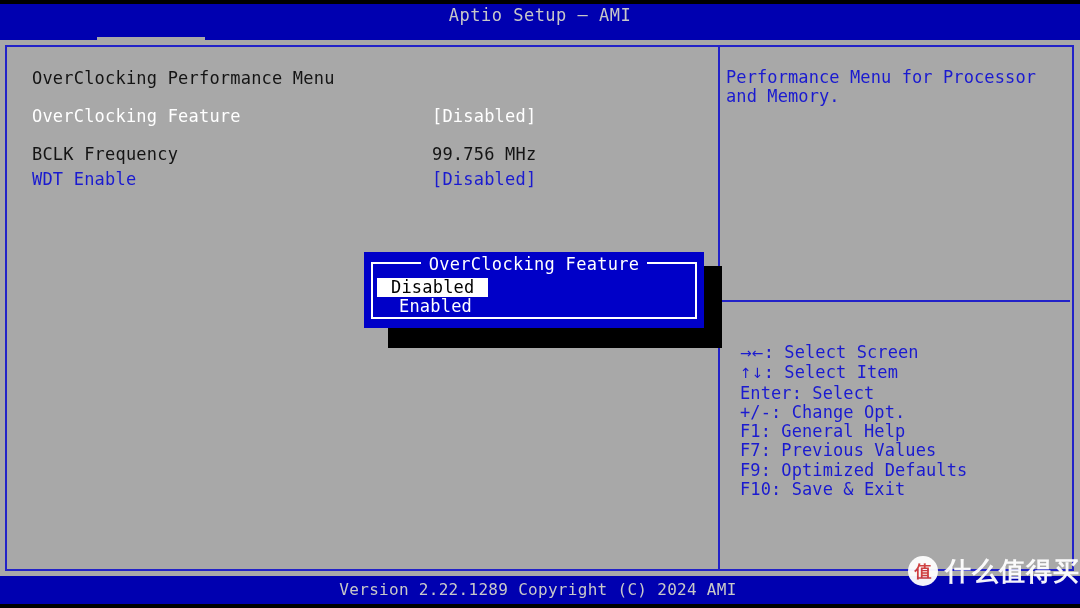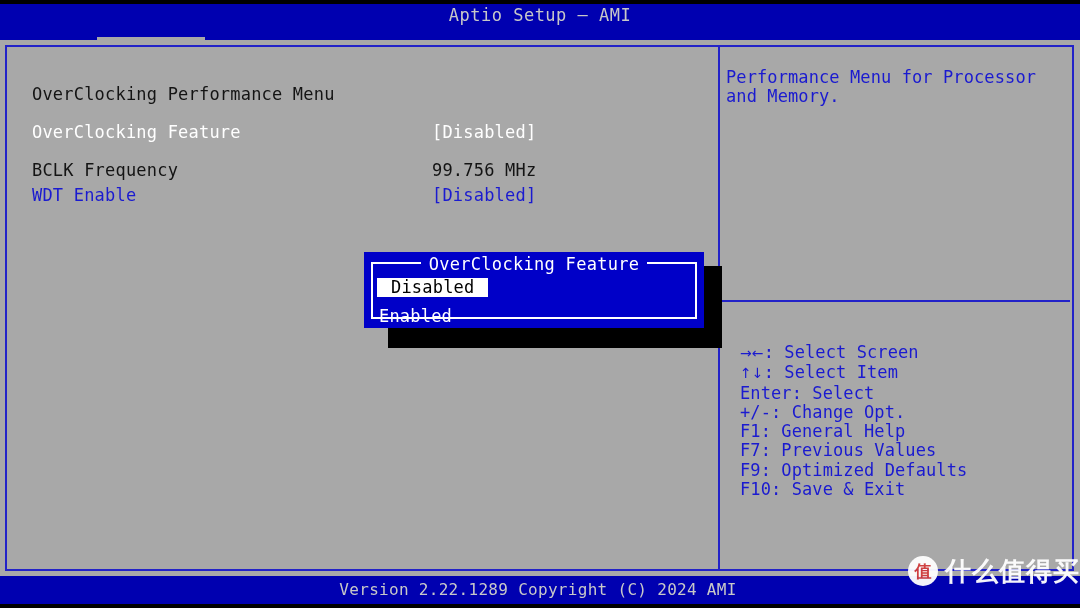--- a/index.html
+++ b/index.html
@@ -84,21 +84,21 @@
     top: 260px;
     width: 348px;
     height: 2px;
     background: #2222c8;
   }
 
   
   .left-panel {
     position: absolute;
     left: 8px;
-    top: 24px;
+    top: 8px;
     width: 706px;
     height: 428px;
   }
   .section-title {
     position: absolute;
     left: 24px;
     top: 20px;
     color: #141414;
     font-size: 17px;
     white-space: pre;
@@ -322,21 +322,21 @@
         <div class="key-line"><span>F10</span><span>: Save &amp; Exit</span></div>
       </div>
     </div>
   </div>
 
   <div class="dialog-shadow"></div>
   <div class="dialog">
     <div class="dialog-inner"></div>
     <div class="dialog-title"><span>OverClocking Feature</span></div>
     <div class="dialog-opt sel" style="top:26px;">Disabled</div>
-    <div class="dialog-opt unsel" style="top:55px;">Enabled</div>
+    <div class="dialog-opt unsel" style="top:45px;margin-left:20px;">Enabled</div>
   </div>
 
   <div class="footer-bar"></div>
   <div class="footer-text">Version 2.22.1289 Copyright (C) 2024 AMI</div>
 
   <div class="watermark">
     <div class="wm-logo">值</div>
     <div class="wm-text">什么值得买</div>
   </div>
 

